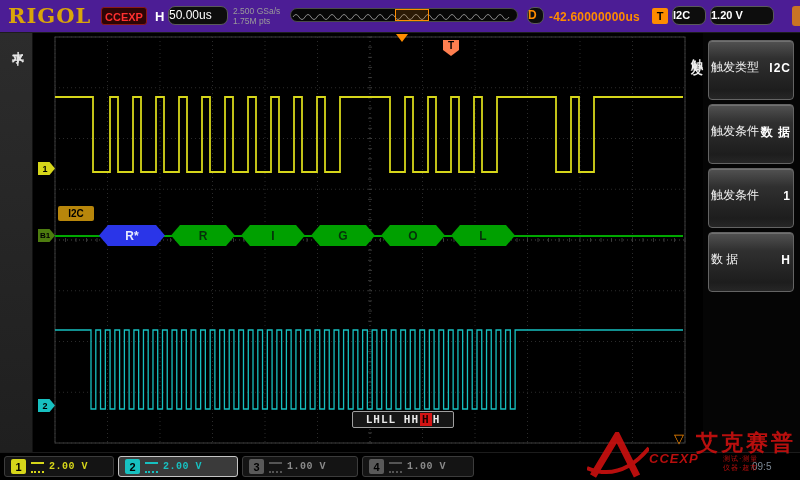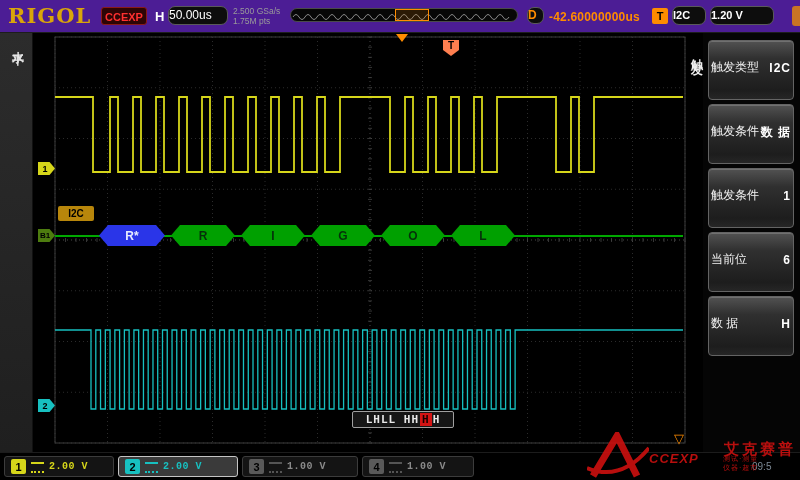--- a/index.html
+++ b/index.html
@@ -52,21 +52,21 @@
   .footer{position:absolute;left:0;top:452px;width:800px;height:28px;background:#000;border-top:1px solid #1c1c1c;z-index:20;}
   .ch-block{position:absolute;top:3px;height:21px;display:flex;align-items:center;gap:5px;padding:0 6px;border:1px solid #3c3c3c;border-radius:3px;background:#141414;box-sizing:border-box;}
   .ch-block.sel{background:#3a3a3a;border-color:#c4c4c4;}
   .ch-num{width:15px;height:15px;border-radius:2px;display:flex;align-items:center;justify-content:center;font-size:11px;font-weight:bold;color:#000;flex:none;}
   .coupling{width:13px;height:7px;border-top:2px solid;border-bottom:2px dotted;margin-top:2px;flex:none;}
   .ch-scale{font-size:10px;font-weight:bold;letter-spacing:0.5px;white-space:nowrap;font-family:Liberation Mono, monospace;}
   .clock-text{position:absolute;left:752px;top:8px;color:#7d8a96;font-size:10px;}
 
   
   .watermark{position:absolute;left:565px;top:424px;width:235px;height:56px;z-index:60;pointer-events:none;color:#c8100f;opacity:0.92;}
-  .wm-cn{position:absolute;right:4px;top:4px;font-size:15px;font-weight:bold;letter-spacing:3px;margin-top:12px;}
+  .wm-cn{position:absolute;right:4px;top:4px;font-size:22px;font-weight:bold;letter-spacing:3px;}
   .wm-a{position:absolute;left:22px;top:8px;}
   .wm-en{position:absolute;left:84px;top:27px;font-size:13px;font-weight:bold;font-style:italic;letter-spacing:1px;}
   .wm-tags{position:absolute;left:158px;top:30px;font-size:7px;line-height:9px;letter-spacing:1px;}
 </style>
 </head>
 <body>
 
 <div class="screen">
 
   <svg id="plot-svg" width="800" height="480">
@@ -236,24 +236,20 @@
       </div>
       <div class="menu-box">
         <div class="menu-label">触发条件</div>
         <div class="menu-value">数 据</div>
       </div>
       <div class="menu-box">
         <div class="menu-label">触发条件</div>
         <div class="menu-value">1</div>
       </div>
       <div class="menu-box">
-        <div class="menu-label">当前位</div>
-        <div class="menu-value">6</div>
-      </div>
-      <div class="menu-box">
         <div class="menu-label">数 据</div>
         <div class="menu-value">H</div>
       </div>
     </div>
 
   <div class="bus-tag">I2C</div>
   <div id="decode-bubbles">
       <div class="bubble" style="left: 99px; width: 66px; background: rgb(42, 53, 232); color: rgb(230, 236, 255);">R*</div>
       <div class="bubble" style="left: 171px; width: 64px; background: rgb(0, 160, 0); color: rgb(5, 48, 10);">R</div>
       <div class="bubble" style="left: 241px; width: 64px; background: rgb(0, 160, 0); color: rgb(5, 48, 10);">I</div>

